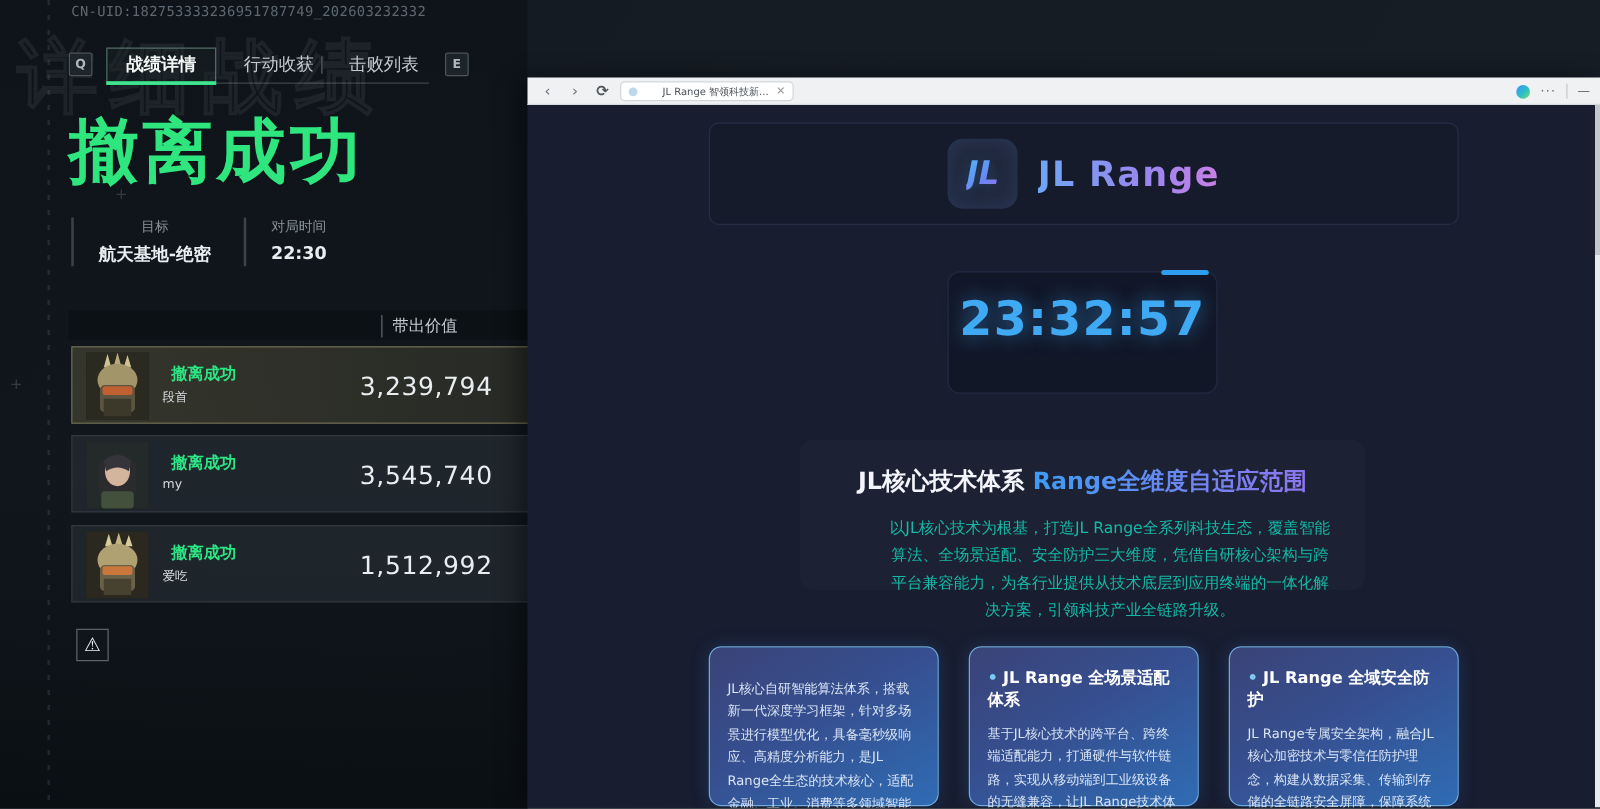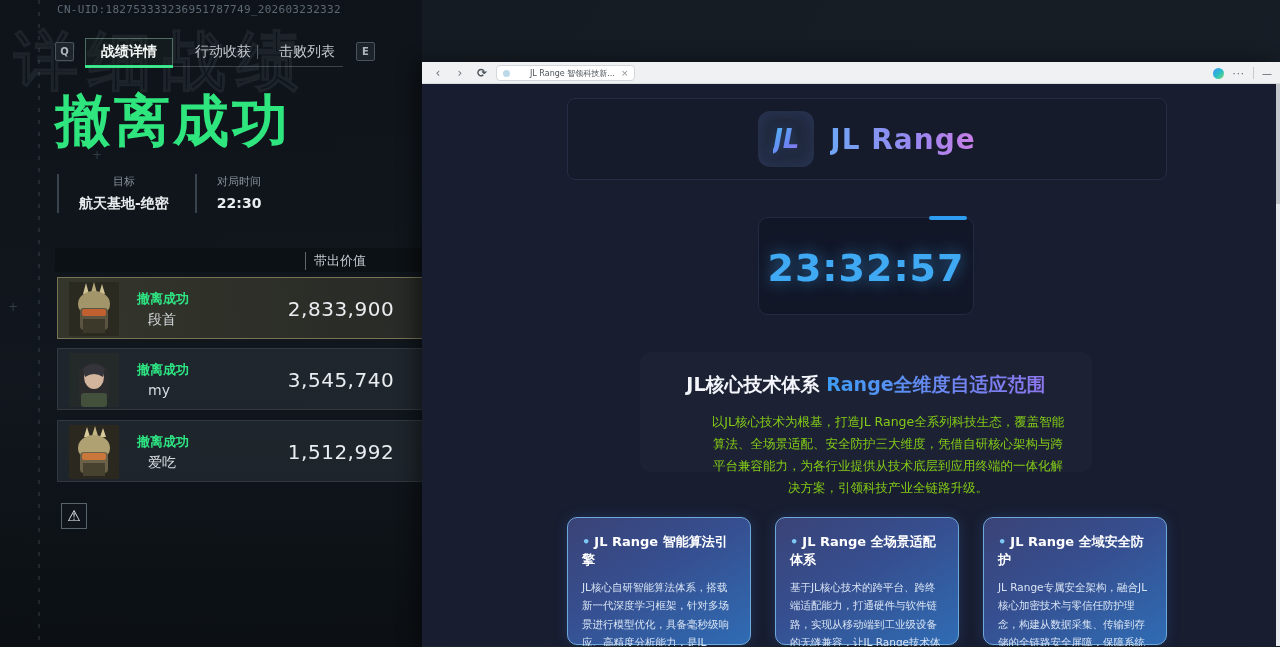--- a/index.html
+++ b/index.html
@@ -51,21 +51,21 @@
   .thead .h { position:absolute; top:4px; font-size:13px; color:#c2c9cf; }
   .thead .h1 { left:250px; border-left:1px solid #5d666d; padding-left:8px; }
   .thead .h2 { left:372px; border-left:1px solid #5d666d; padding-left:8px; }
 
   .prow { position:absolute; left:57px; width:480px; height:62px;
     background:rgba(44,52,59,.52); border:1px solid rgba(150,160,168,.16); }
   .prow.sel { background:linear-gradient(90deg, rgba(104,98,64,.42), rgba(78,75,56,.30));
     border:1px solid #787456; }
   .prow .ava { position:absolute; left:11px; top:4px; width:50px; height:54px; background:#22251f; overflow:hidden; }
   .prow .status { position:absolute; left:79px; top:12px; font-size:13px; font-weight:700; color:#2ee584; }
-  .prow .pname { position:absolute; left:90px; top:33px; font-size:14px; color:#d6dbdf; }
+  .prow .pname { position:absolute; left:72px; top:33px; font-size:10px; color:#d6dbdf; }
   .prow .val { position:absolute; left:218px; top:19px; width:130px; text-align:center;
     font-size:20px; color:#e9edf0; letter-spacing:.5px; }
   .prow .kills { position:absolute; left:355px; top:19px; width:60px; text-align:center;
     font-size:20px; color:#e9edf0; }
 
   .warn-btn { position:absolute; left:61px; top:503px; width:26px; height:26px;
     border:1px solid #59636b; background:rgba(18,24,30,.6); display:flex; align-items:center;
     justify-content:center; color:#eef1f3; font-size:15px; }
 
   
@@ -103,31 +103,31 @@
     -webkit-background-clip:text; background-clip:text; color:transparent;
     text-shadow:0 0 10px rgba(80,150,240,.25); }
   .brand { font-size:28px; font-weight:800; letter-spacing:1px;
     background:linear-gradient(90deg,#6ea6f5,#9a86ef 60%,#c97fe6);
     -webkit-background-clip:text; background-clip:text; color:transparent; }
 
   .clock-card { position:absolute; left:336px; top:133px; width:216px; height:98px;
     background:#121728; border:1px solid #232a42; border-radius:10px; text-align:center; }
   .clock-accent { position:absolute; top:-2px; right:6px; width:38px; height:4px;
     background:#2e9cf0; border-radius:2px; }
-  .clock-time { margin-top:28px; font-size:38px; font-weight:800; color:#3fa9f3;
+  .clock-time { margin-top:15px; font-size:38px; font-weight:800; color:#3fa9f3;
     letter-spacing:1px; text-shadow:0 0 16px rgba(62,165,243,.55); }
   .clock-date { margin-top:6px; font-size:13px; color:#d9dfec; }
 
   .intro-card { position:absolute; left:218px; top:268px; width:452px; height:120px;
     background:#1c2234; border-radius:10px; padding:20px 26px; text-align:center; }
   .intro-h { font-size:19px; font-weight:800; }
   .intro-h .w { color:#f3f5fa; }
   .intro-h .g { background:linear-gradient(90deg,#3d9cf5,#6d87f2 55%,#8d76ee);
     -webkit-background-clip:text; background-clip:text; color:transparent; }
-  .intro-p { margin-top:13px; font-size:12.5px; line-height:1.75; color:#84cc16;margin-left:44px; }
+  .intro-p { margin-top:13px; font-size:12.5px; line-height:1.75; color:#14b8a6;margin-left:44px; }
 
   .cards { position:absolute; left:145px; top:433px; width:600px; display:flex; justify-content:space-between; }
   .fcard { width:184px; height:128px; border-radius:10px; border:1px solid #6fa9dc;
     background:linear-gradient(150deg,#3a4377 0%, #364f90 45%, #2f6cb4 100%);
     padding:15px 14px 0 14px; box-shadow:0 0 14px rgba(50,110,190,.25); }
   .fcard .fh { font-size:13px; font-weight:800; color:#ffffff; }
   .fcard .fh .dot { color:#7ec8f5; margin-right:4px; }
   .fcard .fp { margin-top:9px; font-size:10.5px; line-height:1.75; color:#d9e4f4; }
 </style>
 </head>
@@ -179,21 +179,21 @@
             <polygon points="22,11 25,0 28,11" fill="#b8aa7d"></polygon>
             <polygon points="30,12 33,2 36,12" fill="#cfc193"></polygon>
           <ellipse cx="25" cy="22" rx="16" ry="13" fill="#a3956a"></ellipse>
           <rect x="11" y="26" width="28" height="22" rx="4" fill="#5a5440"></rect>
           <rect x="13" y="27" width="24" height="7" rx="2" fill="#c06030"></rect>
           <rect x="14" y="37" width="22" height="14" fill="#3c382a"></rect>
         </svg>
       </div>
       <div class="status">撤离成功</div>
       <div class="pname">段首</div>
-      <div class="val">2,833,900</div>
+      <div class="val">3,239,794</div>
       <div class="kills">3</div>
     </div>
 
     <div class="prow" style="top:348px;">
       <div class="ava">
         <svg width="50" height="54" viewBox="0 0 50 54">
           <rect width="50" height="54" fill="#232a29"></rect>
           <path d="M10 18 Q25 2 40 18 L40 44 L33 50 L17 50 L10 44 Z" fill="#2b2b2e"></path>
           <ellipse cx="25" cy="24" rx="10" ry="12" fill="#d3b49c"></ellipse>
           <path d="M14 16 Q25 6 36 16 L34 24 Q25 18 16 24 Z" fill="#35343a"></path>
@@ -263,21 +263,20 @@
 
       <div class="intro-card">
         <div class="intro-h">
           <span class="w">JL核心技术体系 </span><span class="g">Range全维度自适应范围</span>
         </div>
         <div class="intro-p">以JL核心技术为根基，打造JL Range全系列科技生态，覆盖智能算法、全场景适配、安全防护三大维度，凭借自研核心架构与跨平台兼容能力，为各行业提供从技术底层到应用终端的一体化解决方案，引领科技产业全链路升级。</div>
       </div>
 
       <div class="cards">
         <div class="fcard">
-          <div class="fh"><span class="dot">•</span><span>JL Range 智能算法引擎</span></div>
           <div class="fp">JL核心自研智能算法体系，搭载新一代深度学习框架，针对多场景进行模型优化，具备毫秒级响应、高精度分析能力，是JL Range全生态的技术核心，适配金融、工业、消费等多领域智能决策需求。</div>
         </div>
         <div class="fcard">
           <div class="fh"><span class="dot">•</span><span>JL Range 全场景适配体系</span></div>
           <div class="fp">基于JL核心技术的跨平台、跨终端适配能力，打通硬件与软件链路，实现从移动端到工业级设备的无缝兼容，让JL Range技术体系可快速落地千行百业，降低智能化转型门槛。</div>
         </div>
         <div class="fcard">
           <div class="fh"><span class="dot">•</span><span>JL Range 全域安全防护</span></div>
           <div class="fp">JL Range专属安全架构，融合JL核心加密技术与零信任防护理念，构建从数据采集、传输到存储的全链路安全屏障，保障系统稳定与数据隐私，为全生态应用筑牢安全根基。</div>
         </div>

